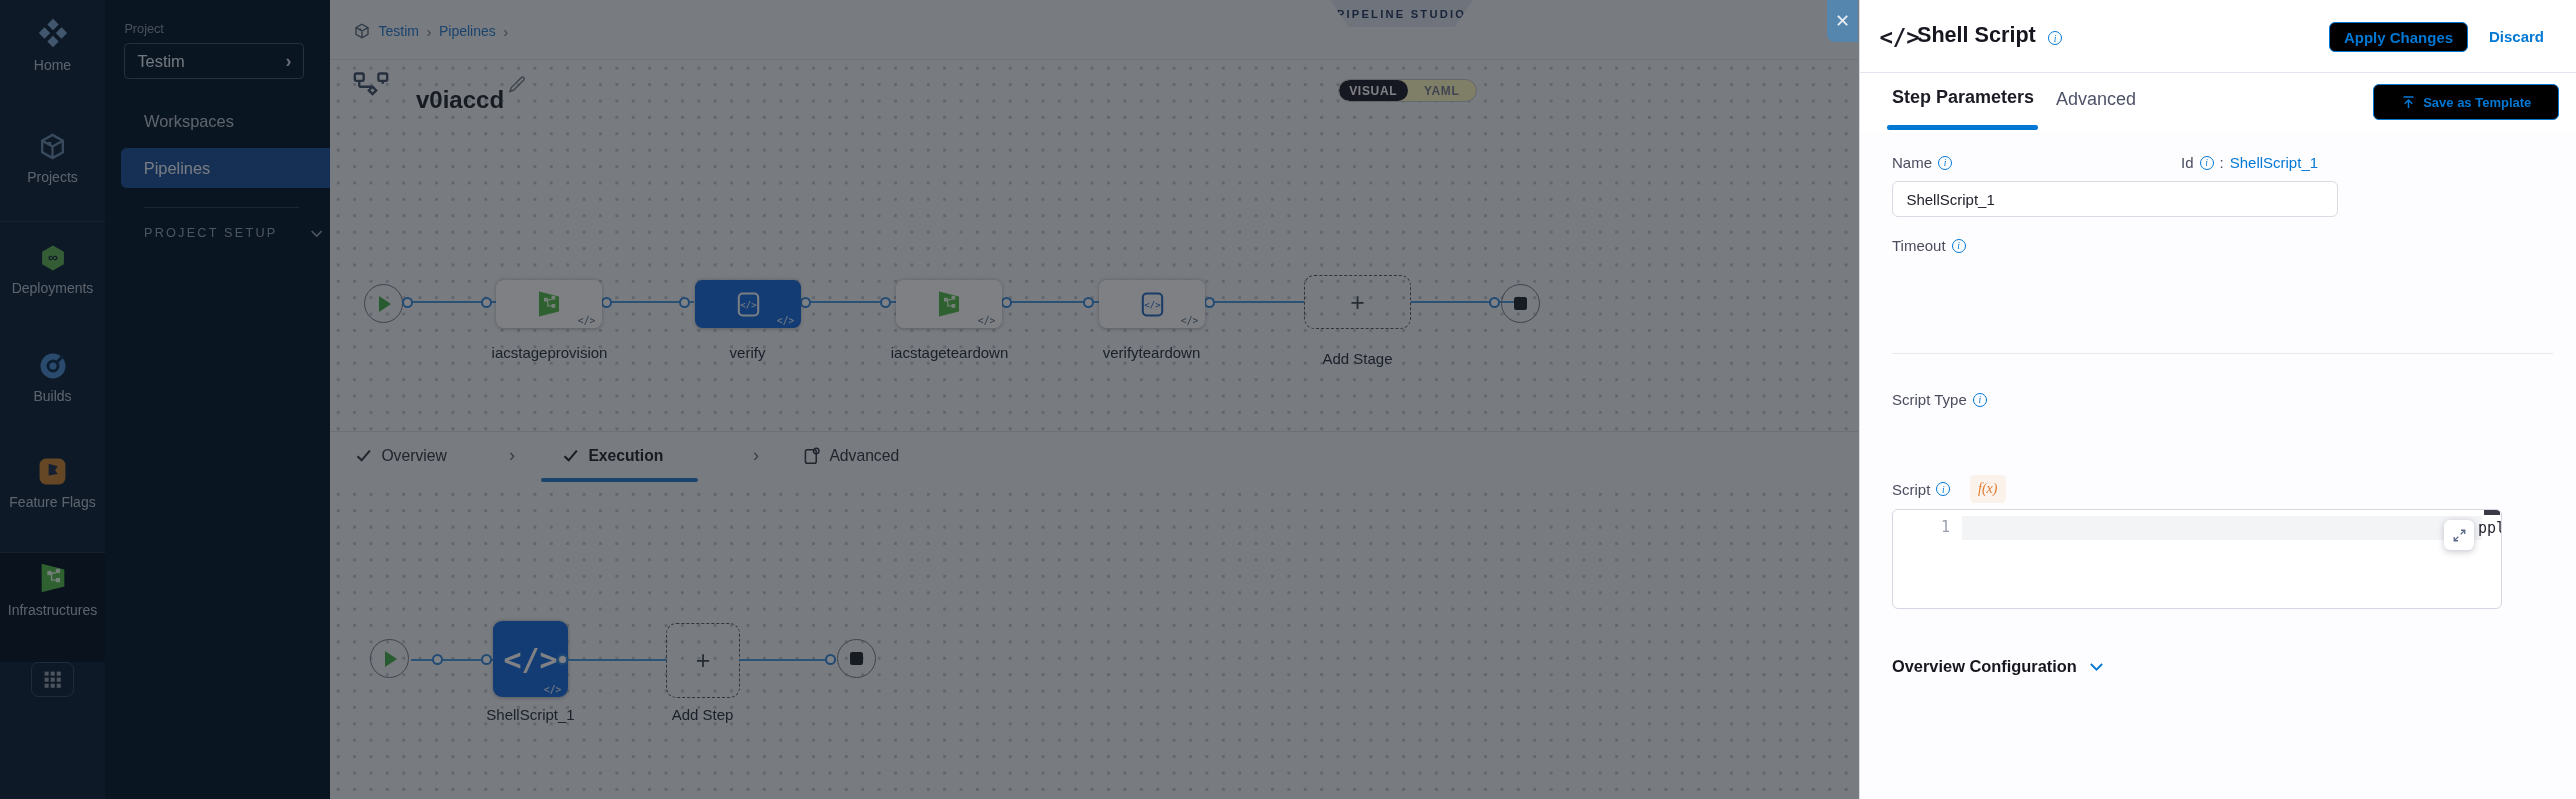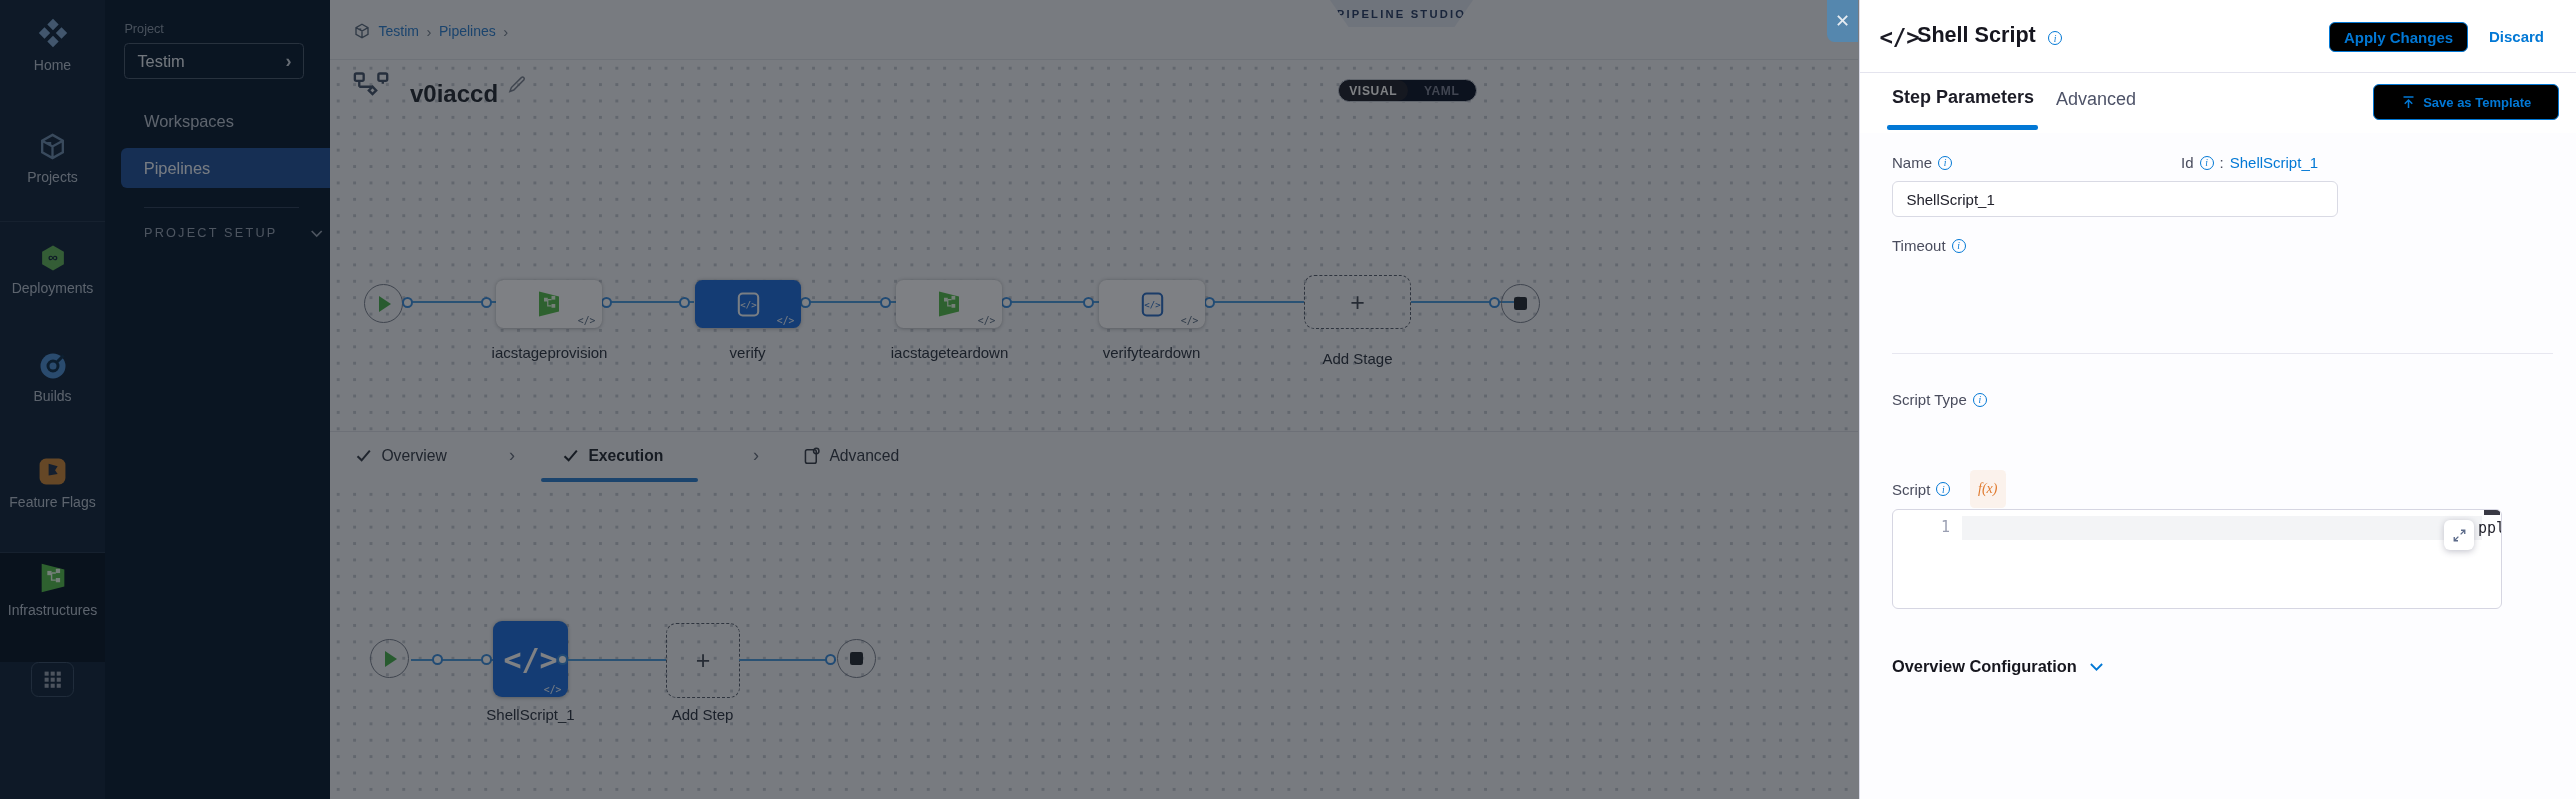--- a/index.html
+++ b/index.html
@@ -40,21 +40,21 @@
   .crumb-sep{color:#74808f;}
   .crumb-sep::before{content:"›";font-size:15px;}
   .studio-badge{position:absolute;left:1000px;top:0;width:143px;height:27px;
     clip-path:polygon(0 0,100% 0,87% 100%,13% 100%);background:#dde3ee;
     display:flex;align-items:center;justify-content:center;font-size:11.2px;font-weight:700;
     letter-spacing:2.2px;color:#2b3f66;}
   .title-row-icon{position:absolute;left:23px;top:72px;}
   .pipeline-title{position:absolute;left:70px;top:70px;font-size:24px;font-weight:700;color:#262c36;}
   .edit-pencil{position:absolute;left:177px;top:75px;cursor:pointer;}
   .vy-toggle{position:absolute;left:1008px;top:79px;width:139px;height:23px;border:0.7px solid #c3c8d2;
-    border-radius:12.7px;background:#0f172a;display:flex;overflow:hidden;cursor:pointer;}
+    border-radius:12.7px;background:#fef9c3;display:flex;overflow:hidden;cursor:pointer;}
   .vy-seg{flex:1;display:flex;align-items:center;justify-content:center;font-size:12px;font-weight:700;
     letter-spacing:0.7px;color:#7d8395;}
   .vy-seg.on{background:#23242e;color:#fff;border-radius:12.7px;}
 
   
   .conn{position:absolute;height:2.2px;background:#4f9ede;top:301px;}
   .port{position:absolute;top:297px;width:11.2px;height:11.2px;border-radius:50%;background:#fff;border:2.2px solid #3c8ede;}
   .flow-circle{position:absolute;width:39px;height:39px;border-radius:50%;border:1.1px solid #7b8290;
     display:flex;align-items:center;justify-content:center;background:transparent;}
   .play-tri{width:0;height:0;border-top:8.2px solid transparent;border-bottom:8.2px solid transparent;
@@ -120,21 +120,21 @@
 
   .fld-label{position:absolute;display:flex;align-items:center;gap:6px;font-size:15px;color:#4a4d5e;}
   .fld-input{position:absolute;height:36px;border:0.7px solid #d9dae4;border-radius:6px;background:#fff;
     display:flex;align-items:center;padding-left:13.4px;font-size:15px;color:#22222c;}
   .d-id-row{position:absolute;left:321px;top:154px;display:flex;align-items:center;gap:6px;font-size:15px;color:#4a4d5e;}
   .d-id-link{color:#0278d5;cursor:pointer;}
   .pin-wrap{position:absolute;right:0;top:0;bottom:0;width:31px;background:#f4f4fa;border-left:0.7px solid #e2e2ec;
     border-radius:0 6px 6px 0;display:flex;align-items:center;justify-content:center;cursor:pointer;}
   .d-divider{position:absolute;left:32px;top:353px;width:661px;border-top:0.7px solid #e7e7f0;}
   .d-select{cursor:pointer;justify-content:space-between;padding-right:12px;}
-  .fx-btn{width:36px;height:38px;background:#fbf2ec;border:none;border-radius:4.5px;color:#e07a2e;
+  .fx-btn{width:36px;height:28px;background:#fbf2ec;border:none;border-radius:4.5px;color:#e07a2e;
     font-size:14px;cursor:pointer;font-family:"Liberation Serif",serif;font-style:italic;}
   .script-row{position:absolute;left:32px;top:472px;height:34px;display:flex;align-items:center;gap:6px;
     font-size:15px;color:#4a4d5e;}
   .editor{position:absolute;left:32px;top:509px;width:610px;height:100px;border:0.7px solid #d6d6e2;
     border-radius:6px;background:#fff;overflow:hidden;}
   .ed-linenum{position:absolute;left:0;top:7.5px;width:57px;text-align:right;color:#9a9fb2;
     font-family:"DejaVu Sans Mono",monospace;font-size:15px;}
   .ed-band{position:absolute;left:69px;top:6px;right:19.4px;height:24px;background:#f3f4f6;}
   .ed-code{position:absolute;left:78px;top:9px;width:474px;overflow:hidden;white-space:nowrap;
     font-family:"DejaVu Sans Mono",monospace;font-size:15px;color:#23232d;}
@@ -261,21 +261,21 @@
     <div class="studio-badge">PIPELINE STUDIO</div>
 
     <svg class="title-row-icon" width="39" height="25" viewBox="0 0 26 17">
       <g fill="none" stroke="#46556b" stroke-width="1.6">
         <rect x="1" y="1" width="6" height="5" rx="1"></rect>
         <rect x="17" y="1" width="6" height="5" rx="1"></rect>
         <path d="M4 6v4M4 10h9M13 10l2.5 2.5L13 15l-2.5-2.5z"></path>
         <path d="M20 6v2"></path>
       </g>
     </svg>
-    <h1 class="pipeline-title" style="margin:10px">v0iaccd</h1>
+    <h1 class="pipeline-title" style="margin:16px">v0iaccd</h1>
     <svg class="edit-pencil" width="19.4" height="19.4" viewBox="0 0 20 20">
       <path fill="none" stroke="#7a8290" stroke-width="1.5" d="M3 17l1.5-4L15 2.5a1.8 1.8 0 012.5 2.5L7 15.5 3 17z"></path>
     </svg>
 
     <div class="vy-toggle">
       <div class="vy-seg on">VISUAL</div>
       <div class="vy-seg">YAML</div>
     </div>
 
     <div class="flow-circle" style="left:34px;top:284px">

